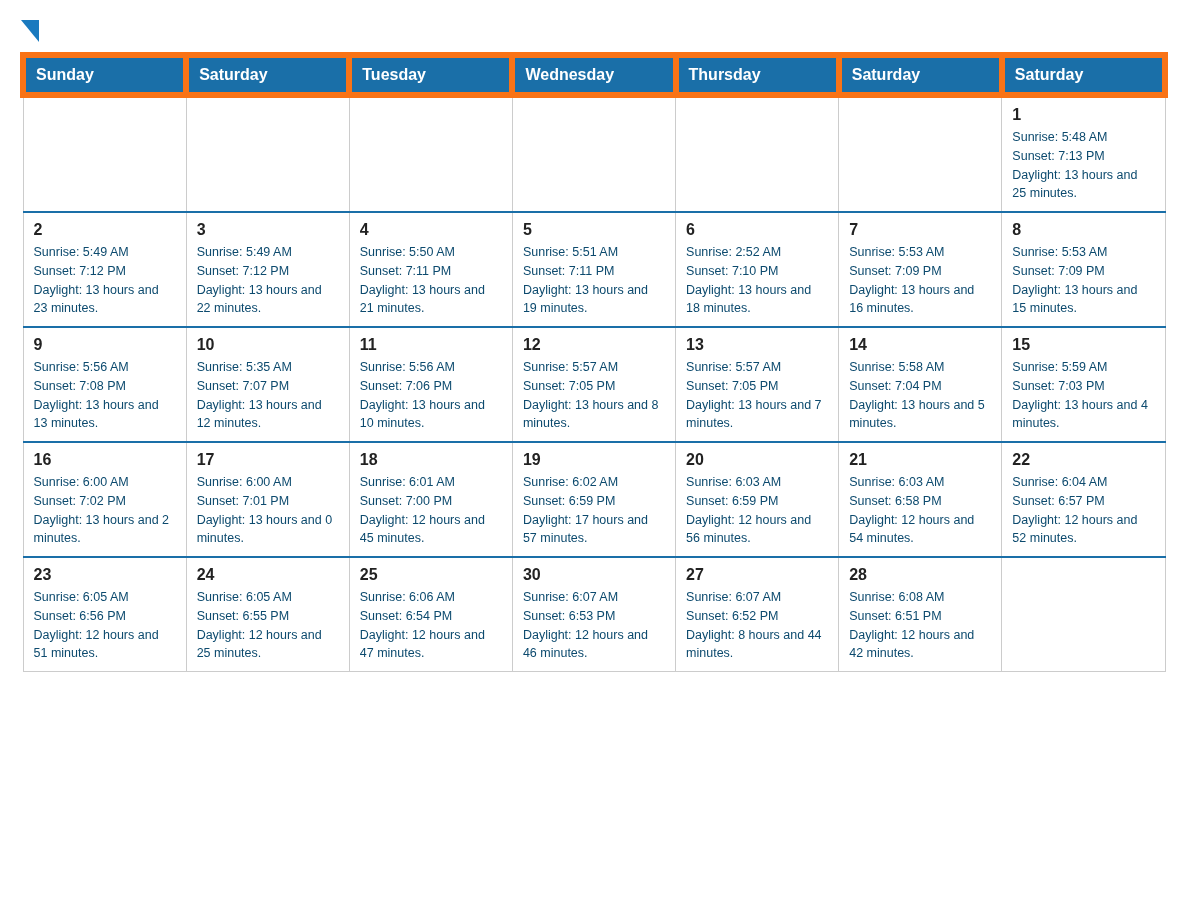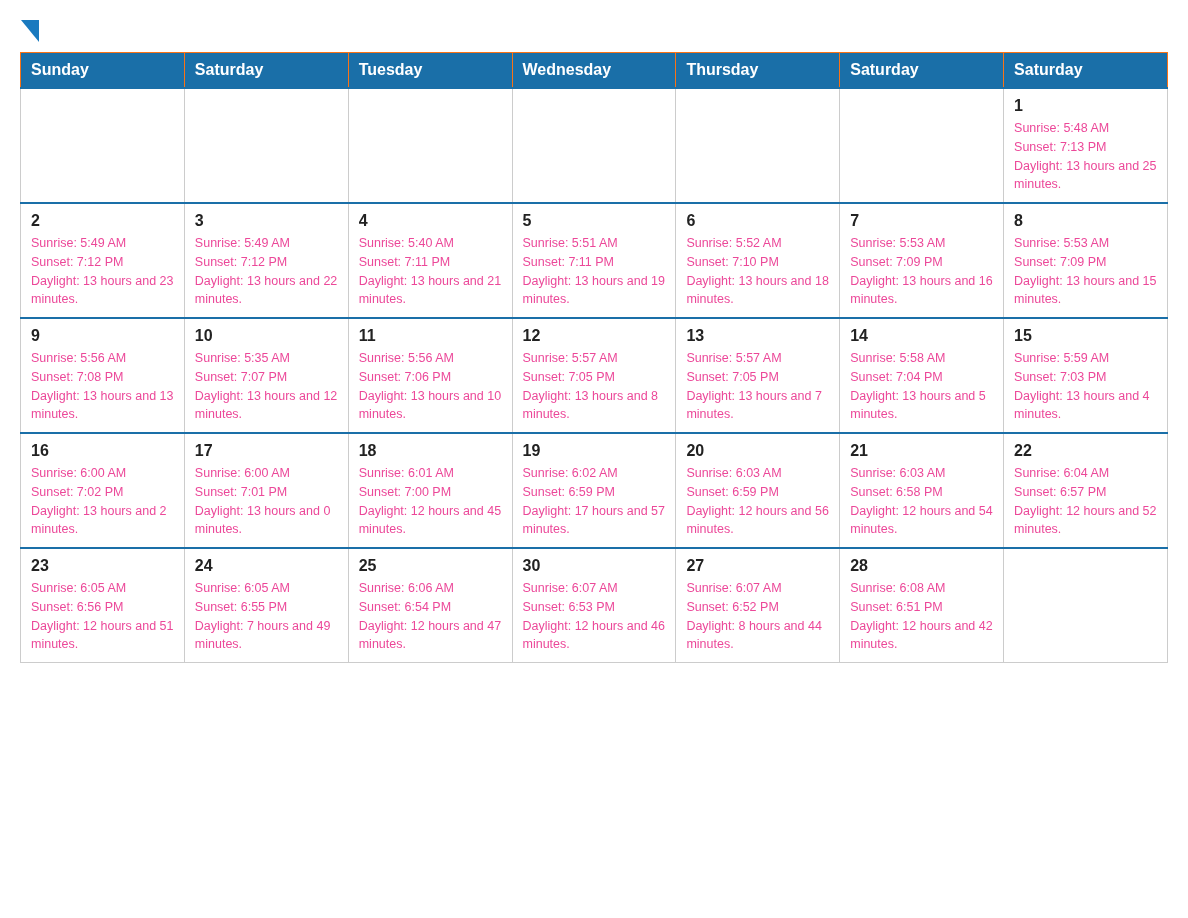--- a/index.html
+++ b/index.html
@@ -47,21 +47,21 @@
       border-collapse: collapse;
       margin-top: 10px;
     }
     .calendar th {
       background-color: #1a6fa8;
       color: white;
       padding: 8px 10px;
       text-align: left;
       font-size: 16px;
       font-weight: bold;
-      border: 1px solid #f97316;
+      border: 6px solid #f97316;
     }
     .calendar td {
       vertical-align: top;
       padding: 8px 10px;
       border: 1px solid #ccc;
       width: calc(100% / 7);
       min-height: 100px;
       font-size: 13px;
       color: #333;
     }
@@ -70,21 +70,21 @@
     }
     .day-number {
       font-size: 16px;
       font-weight: bold;
       color: #222;
       display: block;
       margin-bottom: 4px;
     }
     .day-info {
       font-size: 12.5px;
-      color: #ec4899;
+      color: #0c4a6e;
       line-height: 1.5;
     }
     .empty-cell {
       background: #fff;
     }
     .logo-row {
       display: flex;
       align-items: center;
     }
   </style>
@@ -138,29 +138,29 @@
         <td>
           <span class="day-number">2</span>
           <div class="day-info"><span>Sunrise: 5:49 AM</span><br><span>Sunset: 7:12 PM</span><br><span>Daylight: 13 hours and 23 minutes.</span></div>
         </td>
         <td>
           <span class="day-number">3</span>
           <div class="day-info"><span>Sunrise: 5:49 AM</span><br><span>Sunset: 7:12 PM</span><br><span>Daylight: 13 hours and 22 minutes.</span></div>
         </td>
         <td>
           <span class="day-number">4</span>
-          <div class="day-info"><span>Sunrise: 5:40 AM</span><br><span>Sunset: 7:11 PM</span><br><span>Daylight: 13 hours and 21 minutes.</span></div>
+          <div class="day-info"><span>Sunrise: 5:50 AM</span><br><span>Sunset: 7:11 PM</span><br><span>Daylight: 13 hours and 21 minutes.</span></div>
         </td>
         <td>
           <span class="day-number">5</span>
           <div class="day-info"><span>Sunrise: 5:51 AM</span><br><span>Sunset: 7:11 PM</span><br><span>Daylight: 13 hours and 19 minutes.</span></div>
         </td>
         <td>
           <span class="day-number">6</span>
-          <div class="day-info"><span>Sunrise: 5:52 AM</span><br><span>Sunset: 7:10 PM</span><br><span>Daylight: 13 hours and 18 minutes.</span></div>
+          <div class="day-info"><span>Sunrise: 2:52 AM</span><br><span>Sunset: 7:10 PM</span><br><span>Daylight: 13 hours and 18 minutes.</span></div>
         </td>
         <td>
           <span class="day-number">7</span>
           <div class="day-info"><span>Sunrise: 5:53 AM</span><br><span>Sunset: 7:09 PM</span><br><span>Daylight: 13 hours and 16 minutes.</span></div>
         </td>
         <td>
           <span class="day-number">8</span>
           <div class="day-info"><span>Sunrise: 5:53 AM</span><br><span>Sunset: 7:09 PM</span><br><span>Daylight: 13 hours and 15 minutes.</span></div>
         </td>
       </tr>
@@ -224,21 +224,21 @@
           <div class="day-info"><span>Sunrise: 6:04 AM</span><br><span>Sunset: 6:57 PM</span><br><span>Daylight: 12 hours and 52 minutes.</span></div>
         </td>
       </tr>
       <tr>
         <td>
           <span class="day-number">23</span>
           <div class="day-info"><span>Sunrise: 6:05 AM</span><br><span>Sunset: 6:56 PM</span><br><span>Daylight: 12 hours and 51 minutes.</span></div>
         </td>
         <td>
           <span class="day-number">24</span>
-          <div class="day-info"><span>Sunrise: 6:05 AM</span><br><span>Sunset: 6:55 PM</span><br><span>Daylight: 7 hours and 49 minutes.</span></div>
+          <div class="day-info"><span>Sunrise: 6:05 AM</span><br><span>Sunset: 6:55 PM</span><br><span>Daylight: 12 hours and 25 minutes.</span></div>
         </td>
         <td>
           <span class="day-number">25</span>
           <div class="day-info"><span>Sunrise: 6:06 AM</span><br><span>Sunset: 6:54 PM</span><br><span>Daylight: 12 hours and 47 minutes.</span></div>
         </td>
         <td>
           <span class="day-number">30</span>
           <div class="day-info"><span>Sunrise: 6:07 AM</span><br><span>Sunset: 6:53 PM</span><br><span>Daylight: 12 hours and 46 minutes.</span></div>
         </td>
         <td>

